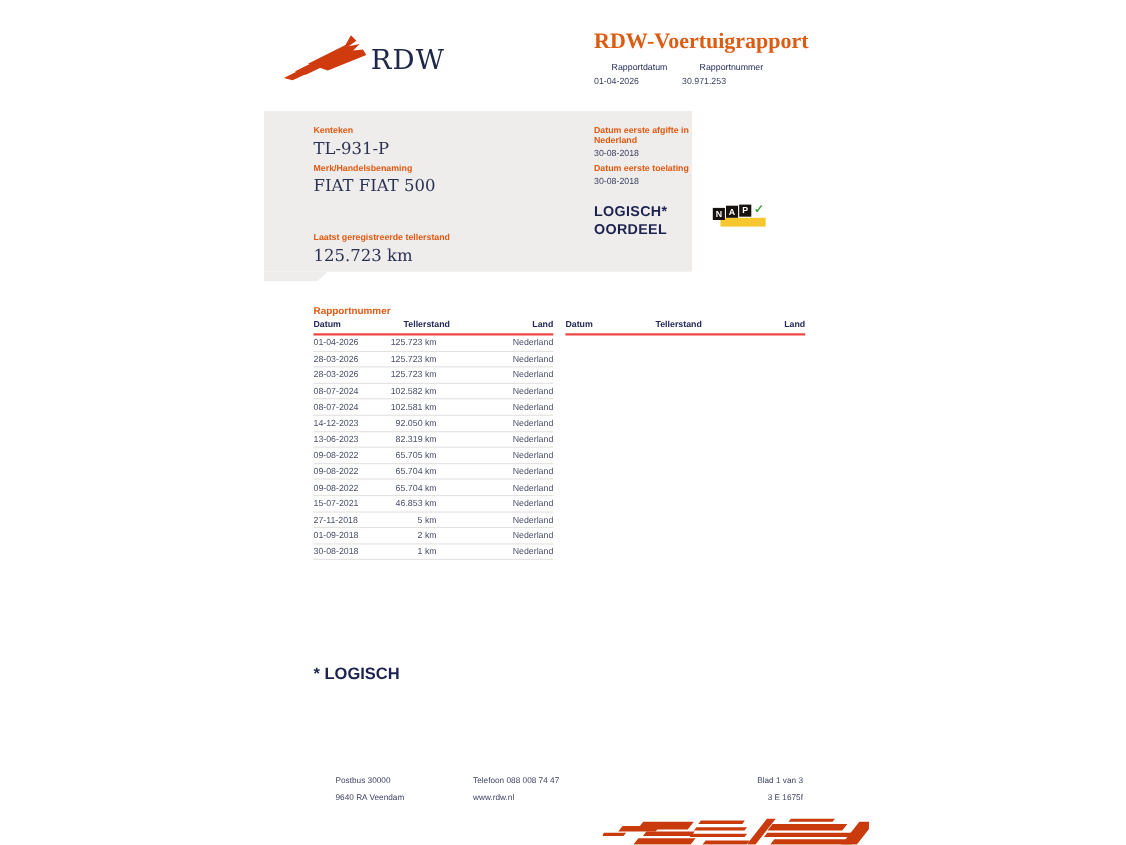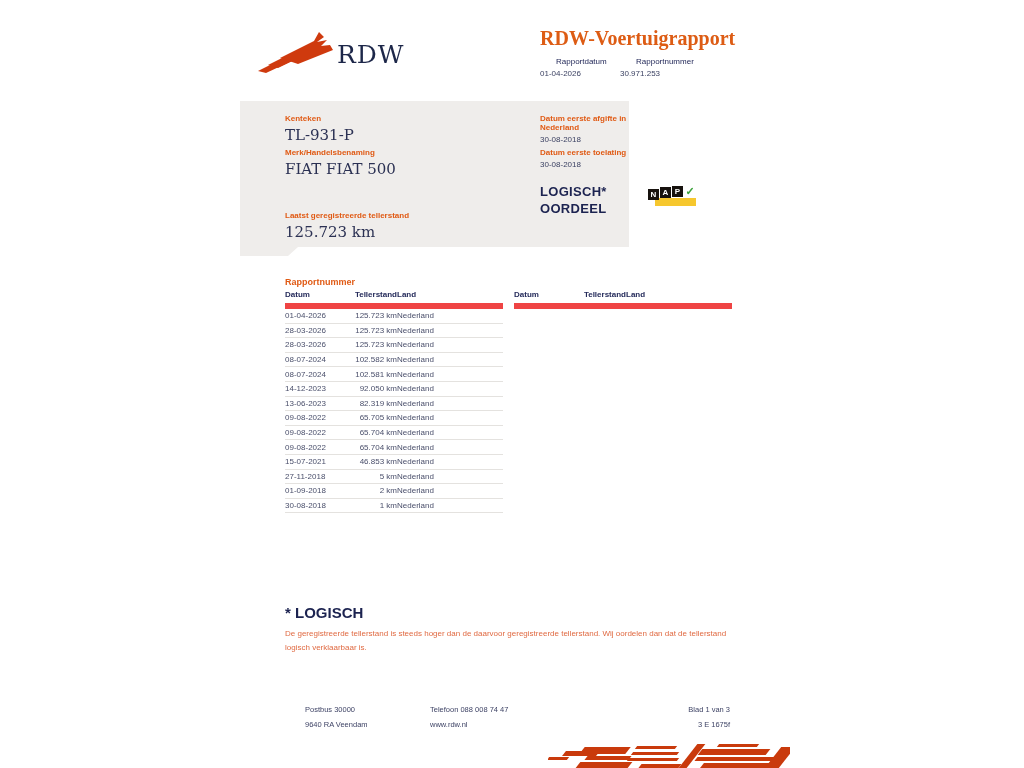--- a/index.html
+++ b/index.html
@@ -39,23 +39,23 @@
   .nap-check { position:absolute; left:36px; top:0px; width:12px; height:12px; background:#ffffff;
                color:#3fa43f; font-size:11px; font-weight:bold; line-height:12px; text-align:center; }
 
   
   .section-title { left:285px; top:277px; font-size:9px; font-weight:bold; color:#e05a14; }
   .tables { left:285px; top:290px; width:447px; }
   .mtable { position:absolute; top:0; width:218px; }
   .mtable.t1 { left:0; }
   .mtable.t2 { left:229px; }
   .thead { display:grid; grid-template-columns:66px 46px 1fr; font-size:8px; font-weight:bold;
-           color:#242a5a; padding-bottom:4px; border-bottom:6px solid #ef4444; }
+           color:#242a5a; padding-bottom:4px; border-bottom:2px solid #ef4444;gap:12px; }
   .thead .h-km, .trow .c-km { text-align:right; }
-  .thead .h-land, .trow .c-land { text-align:left; }
+  .thead .h-land, .trow .c-land { text-align:right; }
   .trow { display:grid; grid-template-columns:66px 46px 1fr; font-size:8px; color:#4a4f6b;
           height:14.6px; align-items:center; border-bottom:1px solid #e4e2df; }
 
   
   .footnote { left:285px; top:604px; width:448px; }
   .fn-title { font-size:15px; font-weight:bold; color:#1c2350; }
   .fn-text  { font-size:8px; color:#e06a42; line-height:14px; margin-top:6px; }
 
   
   .footer-col { font-size:7.5px; color:#3f4466; line-height:15px;margin-left:20px; }
@@ -216,21 +216,20 @@
     <div class="thead">
       <span class="h-datum">Datum</span>
       <span class="h-km">Tellerstand</span>
       <span class="h-land">Land</span>
     </div>
   </div>
 </div>
 
 <div class="abs footnote">
   <div class="fn-title">* LOGISCH</div>
-  <div class="fn-text">De geregistreerde tellerstand is steeds hoger dan de daarvoor geregistreerde tellerstand. Wij oordelen dan dat de tellerstand logisch verklaarbaar is.</div>
 </div>
 
 <div class="abs footer-col f-left">
   <div>Postbus 30000</div>
   <div>9640 RA Veendam</div>
 </div>
 <div class="abs footer-col f-mid">
   <div>Telefoon 088 008 74 47</div>
   <div>www.rdw.nl</div>
 </div>

